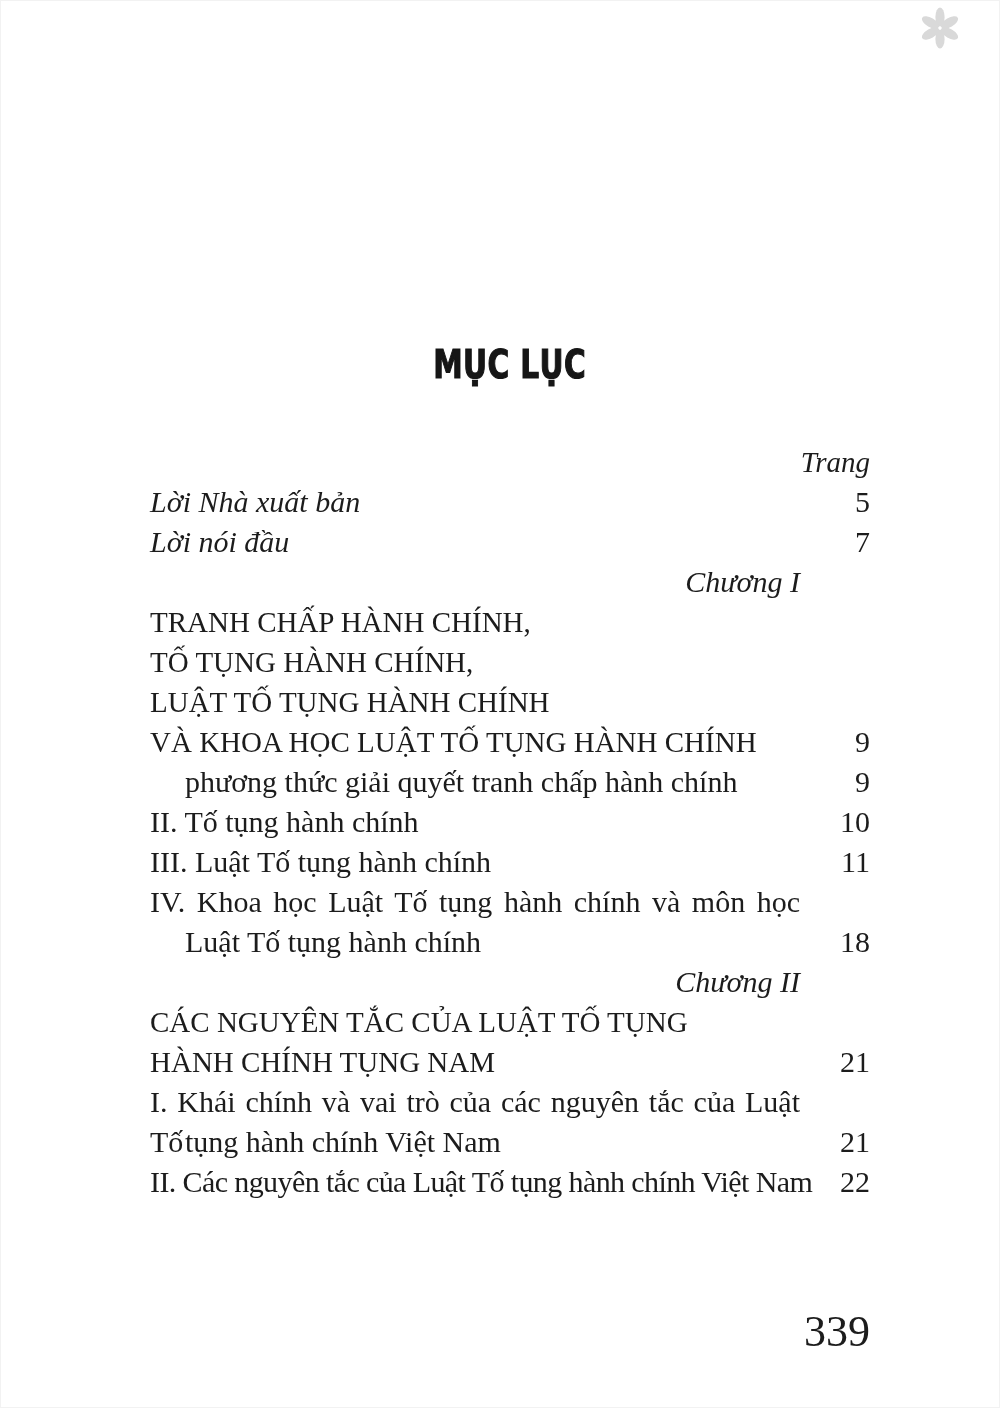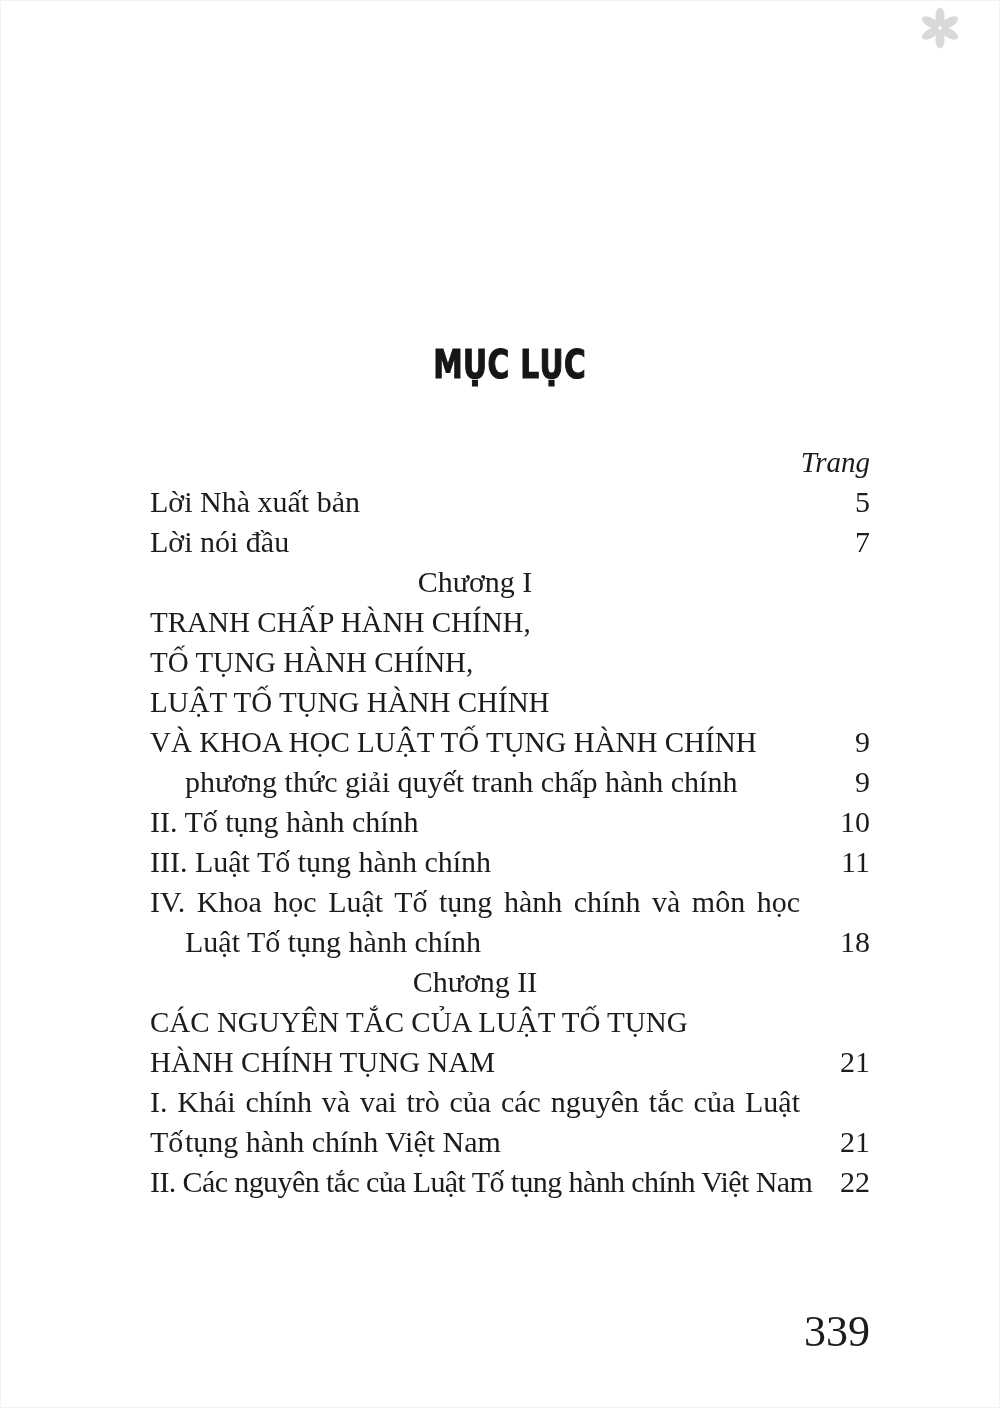--- a/index.html
+++ b/index.html
@@ -43,22 +43,22 @@
   }
 
   .line {
     height: 40px; line-height: 40px;
     display: flex; align-items: baseline;
     font-size: 30px;
   }
   .line .text { flex: 0 0 650px; width: 650px; white-space: nowrap; }
   .line .page { flex: 1 1 auto; text-align: right; font-size: 30px; }
 
-  .line.front .text { }
-  .line.chapter .text { text-align: center; }
+  .line.front .text { font-style: italic; }
+  .line.chapter .text { font-style: italic; text-align: right; }
   .line.heading .text { text-align: left; font-size: 29px; }
   .line.justify .text { white-space: normal; text-align: justify; text-align-last: justify; }
   .line.cont .text { padding-left: 35px; box-sizing: border-box; }
   .line.tight .text { letter-spacing: -0.6px; }
 
   .folio {
     position: absolute; top: 1306px; left: 150px; width: 720px;
     text-align: right;
     font-size: 44px;
   }

